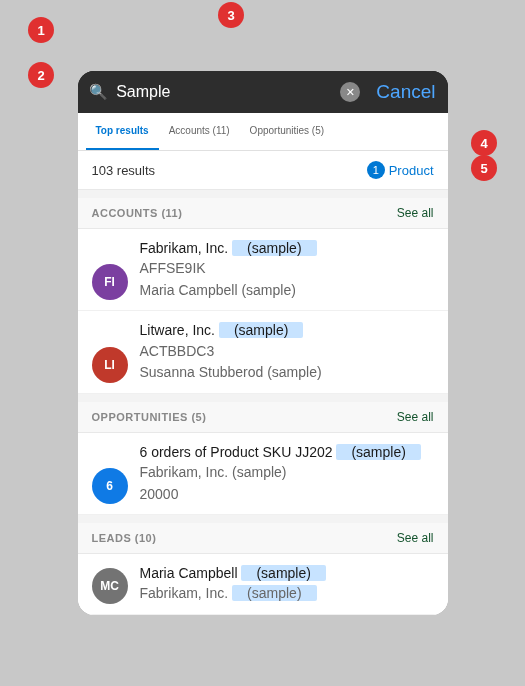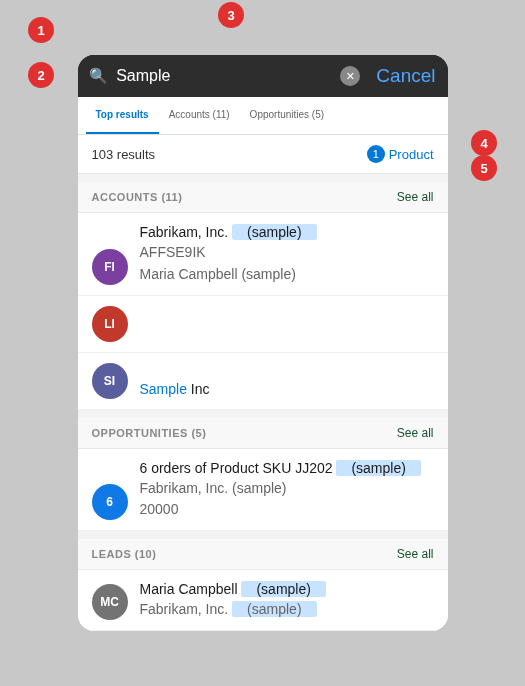--- a/index.html
+++ b/index.html
@@ -252,30 +252,29 @@
             <div class="item-title">
               Fabrikam, Inc. <span class="highlight">(sample)</span>
             </div>
             <div class="item-sub">AFFSE9IK</div>
             <div class="item-sub">Maria Campbell (sample)</div>
           </div>
         </div>
 
         <div class="list-item">
           <div class="avatar" style="background:#c0392b;">LI</div>
-        </div>
-
-        <div class="list-item">
-          <div class="avatar" style="background:#5b5e9e;">SI</div>
           <div class="item-content">
             <div class="item-title">
-              <span style="color:#0078d4;">Sample</span> Inc
-            </div>
+              Litware, Inc. <span class="highlight">(sample)</span>
+            </div>
+            <div class="item-sub">ACTBBDC3</div>
+            <div class="item-sub">Susanna Stubberod (sample)</div>
           </div>
         </div>
+
       </div>
 
       <div class="section">
         <div class="section-header">
           <span class="section-title">OPPORTUNITIES (5)</span>
           <span class="see-all">See all</span>
         </div>
         <div class="list-item">
           <div class="avatar" style="background:#0f7ae5;">6</div>
           <div class="item-content">

